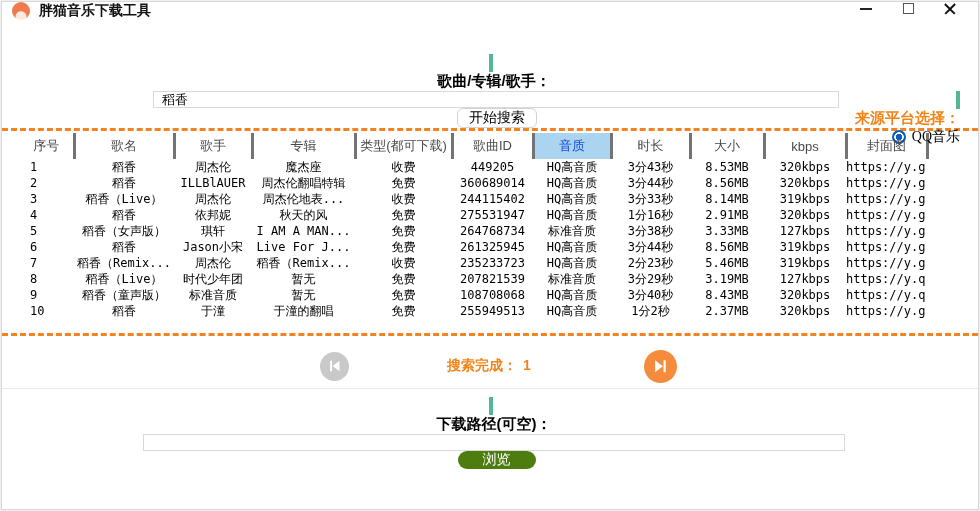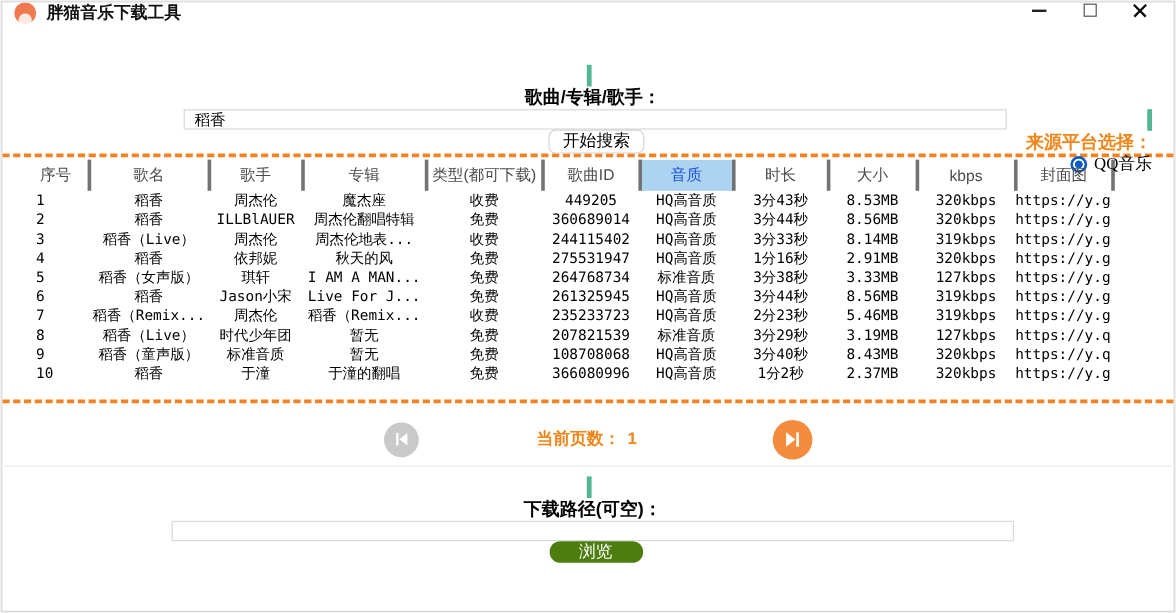--- a/index.html
+++ b/index.html
@@ -293,42 +293,42 @@
           <td>320kbps</td>
           <td>https://y.q...</td>
           <td></td>
         </tr>
         <tr>
           <td>10</td>
           <td>稻香</td>
           <td>于潼</td>
           <td>于潼的翻唱</td>
           <td>免费</td>
-          <td>366080996</td>
+          <td>255949513</td>
           <td>HQ高音质</td>
           <td>1分2秒</td>
           <td>2.37MB</td>
           <td>320kbps</td>
           <td>https://y.g...</td>
           <td></td>
         </tr>
       </tbody>
   </table>
 
   <div class="dashed-line dash-2"></div>
 
   <div class="pagination">
     <div class="page-btn page-prev">
       <svg viewBox="0 0 24 24">
         <rect x="5.5" y="5" width="2.6" height="14"></rect>
           <path d="M18 5v14l-9-7z"></path>
       </svg>
     </div>
     <div class="page-label">
-      <span>当前页数：</span><span class="page-num">1</span>
+      <span>搜索完成：</span><span class="page-num">1</span>
     </div>
     <div class="page-btn page-next">
       <svg viewBox="0 0 24 24">
         <path d="M6 5v14l9-7z"></path>
           <rect x="15.9" y="5" width="2.6" height="14"></rect>
       </svg>
     </div>
   </div>
 
   <div class="thin-line"></div>

